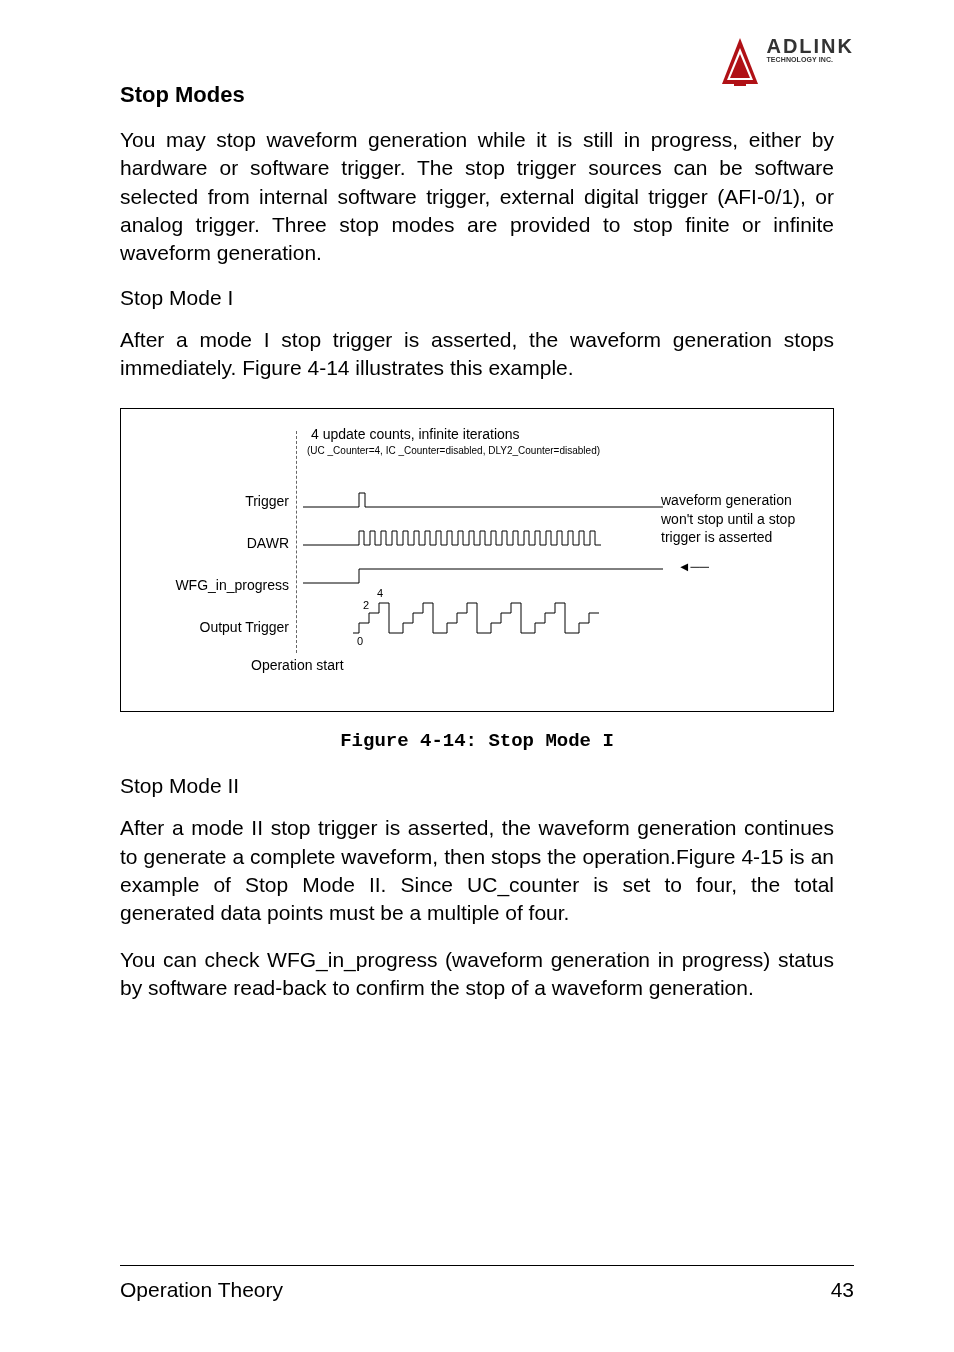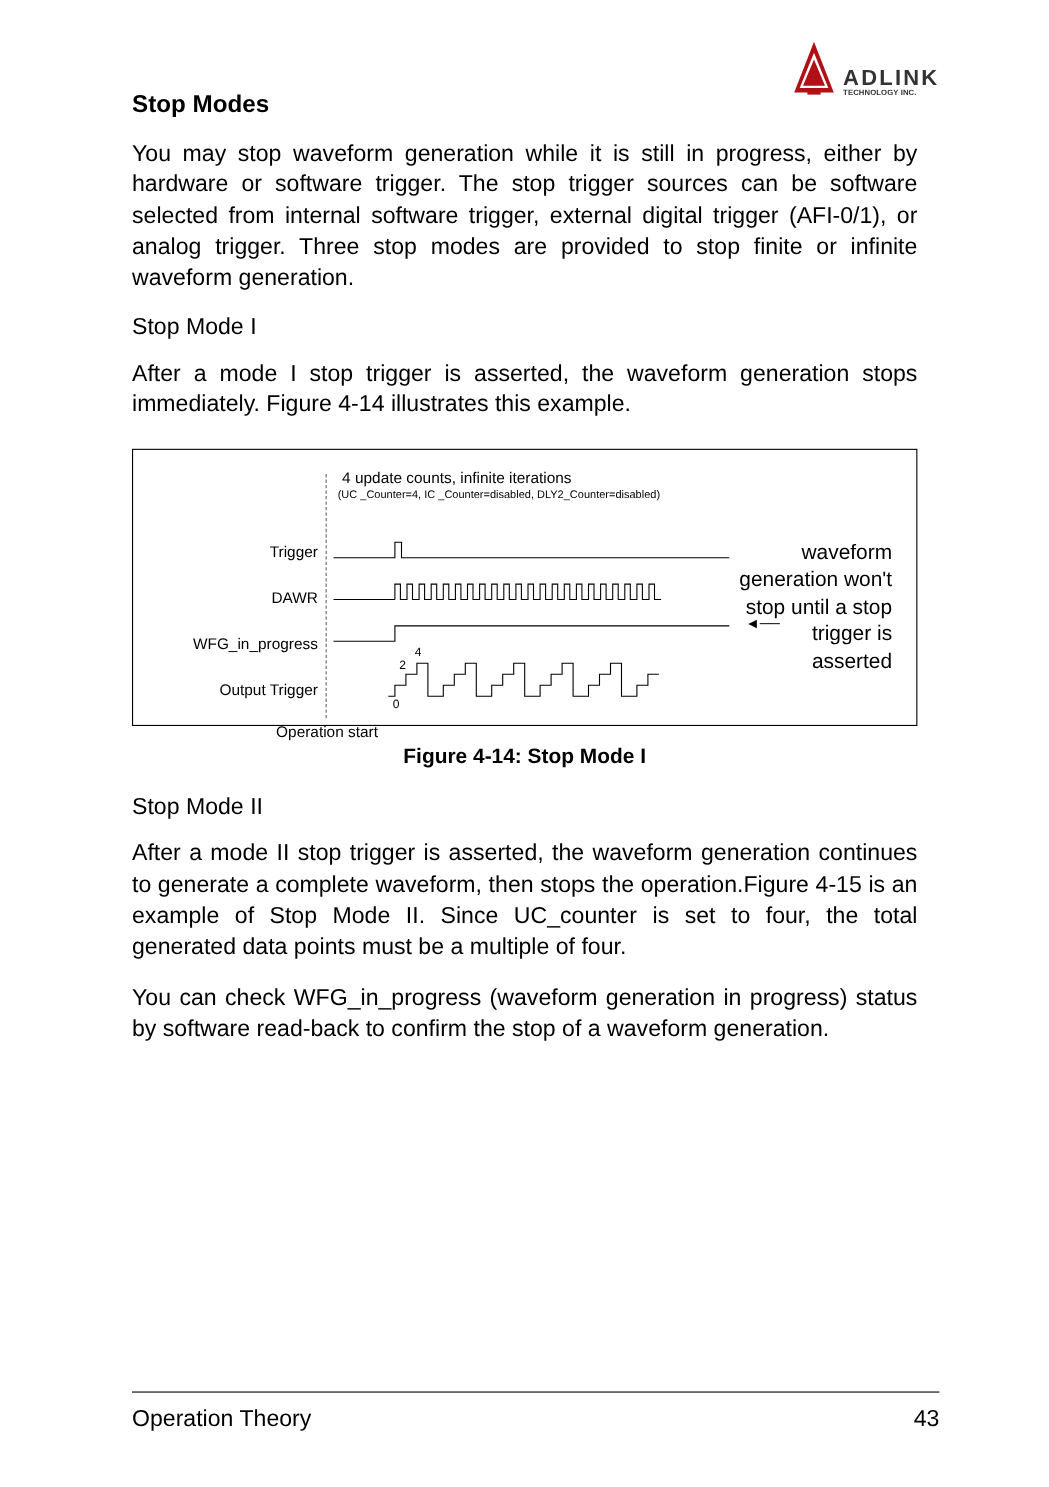--- a/index.html
+++ b/index.html
@@ -12,21 +12,21 @@
     color: #000;
   }
   .page {
     padding: 40px 120px 0 120px;
   }
   .logo {
     position: absolute;
     top: 36px;
     right: 100px;
     display: flex;
-    align-items: flex-end;
+    align-items: flex-start;
     gap: 6px;
   }
   .logo-text {
     display: flex;
     flex-direction: column;
     line-height: 1;
   }
   .logo-main {
     font-size: 20px;
     font-weight: bold;
@@ -56,21 +56,21 @@
   .sub-heading {
     font-size: 21px;
     margin-bottom: 16px;
     margin-top: 4px;
   }
   .figure-box {
     border: 1px solid #000;
     margin: 26px 0 18px 0;
     padding: 22px 34px 14px 18px;
     position: relative;
-    height: 252px;
+    height: 304px;
     font-family: Arial, sans-serif;
     font-size: 13px;
   }
   .fig-header {
     position: absolute;
     top: 16px;
     left: 190px;
     font-size: 14px;
     line-height: 1.4;
   }
@@ -104,23 +104,23 @@
     left: 130px;
     top: 248px;
     font-size: 14px;
     text-align: right;
   }
   .fig-note {
     position: absolute;
     right: 22px;
     top: 82px;
     width: 150px;
-    font-size: 19px;
+    font-size: 14px;
     line-height: 1.3;
-    text-align: right;
+    text-align: left;
   }
   .arrow-left {
     position: absolute;
     right: 124px;
     top: 150px;
     font-size: 13px;
     color: #000;
   }
   .signal-area {
     position: absolute;
@@ -129,20 +129,21 @@
     width: 360px;
   }
   .out-num0 { position: absolute; left: 52px; top: 36px; font-size: 11px; }
   .out-num2 { position: absolute; left: 62px; top: 8px; font-size: 11px; }
   .out-num4 { position: absolute; left: 74px; top: -4px; font-size: 11px; }
   .figure-caption {
     text-align: center;
     font-weight: bold;
     font-size: 19px;
     margin-bottom: 22px;
+    font-family: Liberation Mono, monospace;
   }
   .footer {
     position: absolute;
     bottom: 50px;
     left: 120px;
     right: 100px;
     border-top: 1px solid #000;
     padding-top: 12px;
     display: flex;
     justify-content: space-between;

